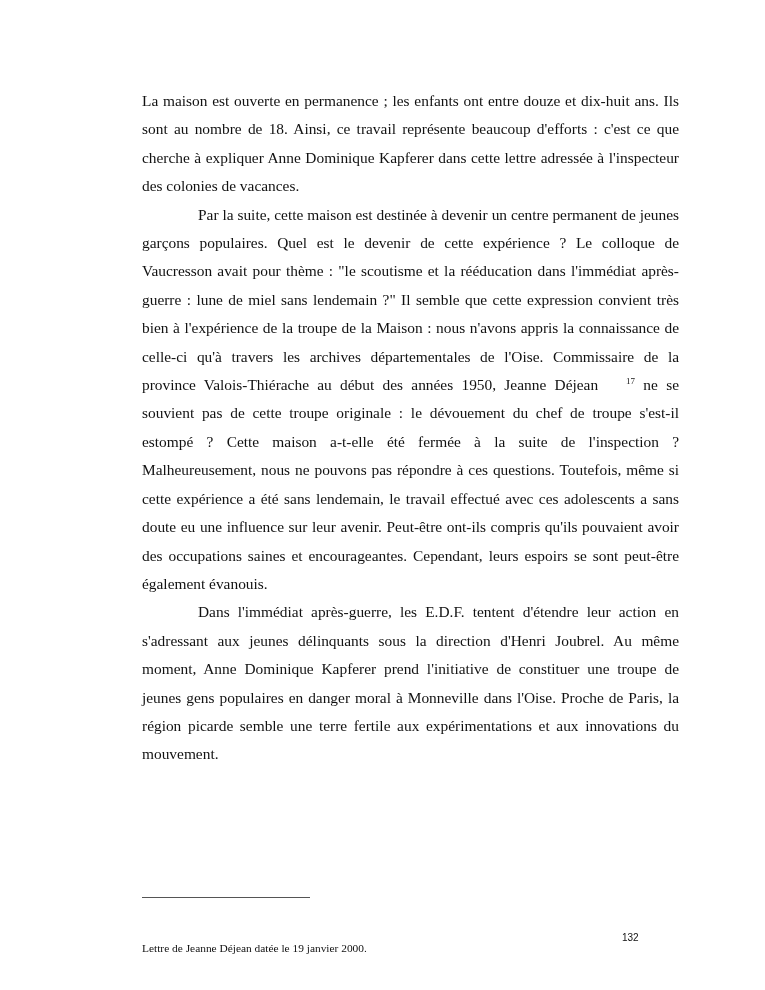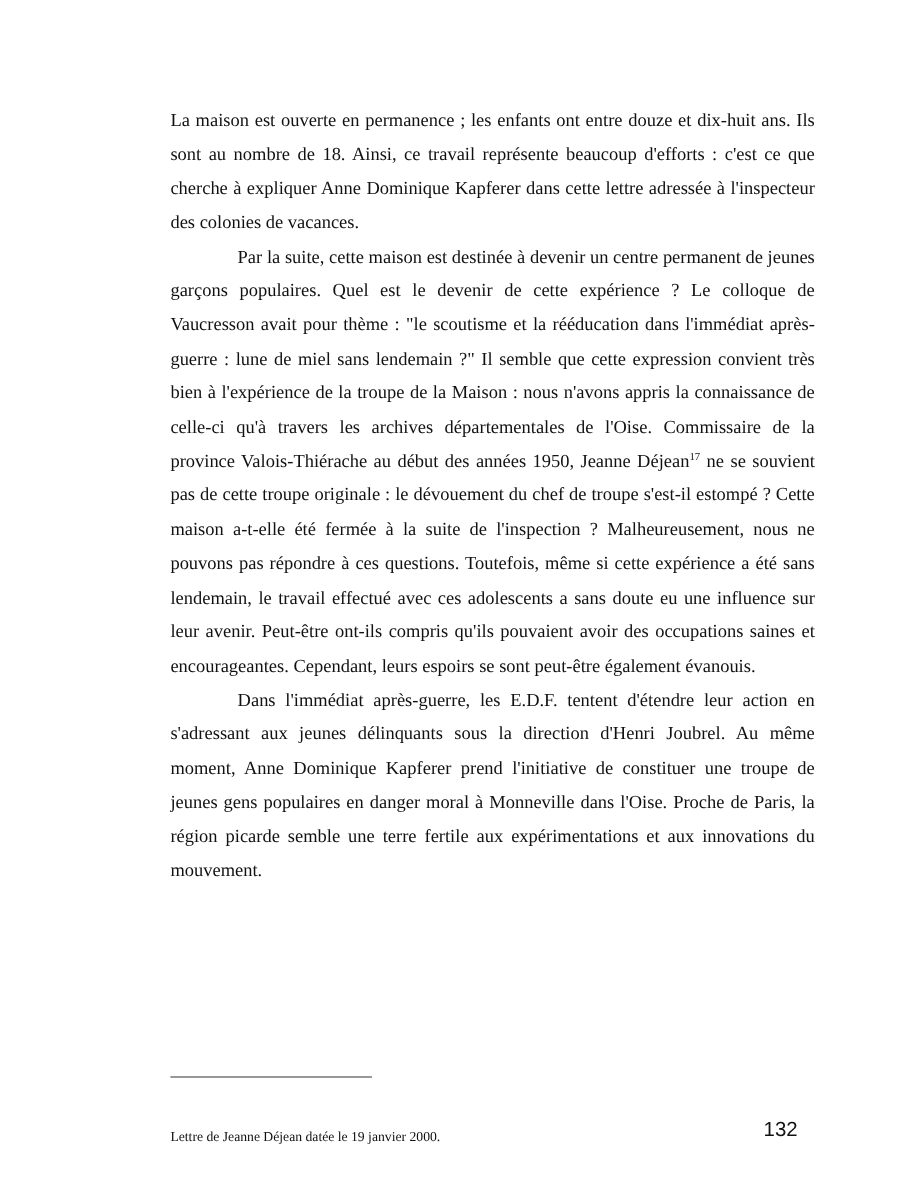--- a/index.html
+++ b/index.html
@@ -7,24 +7,24 @@
   .page { position: absolute; left: 0; top: 0; width: 765px; height: 990px; background: #fff; }
   .text {
     position: absolute; left: 142px; width: 537px;
     font-family: "Liberation Serif", serif; font-size: 15.4px; color: #111;
     line-height: 28.4px; text-align: justify;
   }
   .text p { margin: 0; }
   .indent { text-indent: 56px; }
   #block1 { top: 87px; }
   #block2 { top: 768px; }
-  sup { font-size: 9px; line-height: 0; vertical-align: 6px; }
+  sup { font-size: 9px; line-height: 0; vertical-align: 6px; margin-left: 28px; }
   .fn-rule { position: absolute; left: 142px; top: 897px; width: 168px; height: 0; border-top: 1px solid #555; }
   .footnote { position: absolute; left: 142px; top: 942px; font-family: "Liberation Serif", serif; font-size: 11.4px; color: #111; }
-  .pagenum { position: absolute; left: 622px; top: 932px; width: 57px; text-align: center; font-family: "Liberation Sans", sans-serif; font-size: 17px; color: #111; }
+  .pagenum { position: absolute; left: 622px; top: 932px; width: 57px; text-align: left; font-family: "Liberation Sans", sans-serif; font-size: 10px; color: #111; }
 </style>
 </head>
 <body>
 
 <div class="page">
 
   <div class="text" id="block1">
     <p>La maison est ouverte en permanence ; les enfants ont entre douze et dix-huit ans. Ils sont au nombre de 18. Ainsi, ce travail représente beaucoup d'efforts : c'est ce que cherche à expliquer Anne Dominique Kapferer dans cette lettre adressée à l'inspecteur des colonies de vacances.</p>
     <p class="indent"><span>Par la suite, cette maison est destinée à devenir un centre permanent de jeunes garçons populaires. Quel est le devenir de cette expérience ? Le colloque de Vaucresson avait pour thème : "le scoutisme et la rééducation dans l'immédiat après-guerre : lune de miel sans lendemain ?" Il semble que cette expression convient très bien à l'expérience de la troupe de la Maison : nous n'avons appris la connaissance de celle-ci qu'à travers les archives départementales de l'Oise. Commissaire de la province Valois-Thiérache au début des années 1950, Jeanne Déjean</span><sup>17</sup><span> ne se souvient pas de cette troupe originale : le dévouement du chef de troupe s'est-il estompé ? Cette maison a-t-elle été fermée à la suite de l'inspection ? Malheureusement, nous ne pouvons pas répondre à ces questions. Toutefois, même si cette expérience a été sans lendemain, le travail effectué avec ces adolescents a sans doute eu une influence sur leur avenir. Peut-être ont-ils compris qu'ils pouvaient avoir des occupations saines et encourageantes. Cependant, leurs espoirs se sont peut-être également évanouis.</span></p>
     <p class="indent">Dans l'immédiat après-guerre, les E.D.F. tentent d'étendre leur action en s'adressant aux jeunes délinquants sous la direction d'Henri Joubrel. Au même moment, Anne Dominique Kapferer prend l'initiative de constituer une troupe de jeunes gens populaires en danger moral à Monneville dans l'Oise. Proche de Paris, la région picarde semble une terre fertile aux expérimentations et aux innovations du mouvement.</p>

